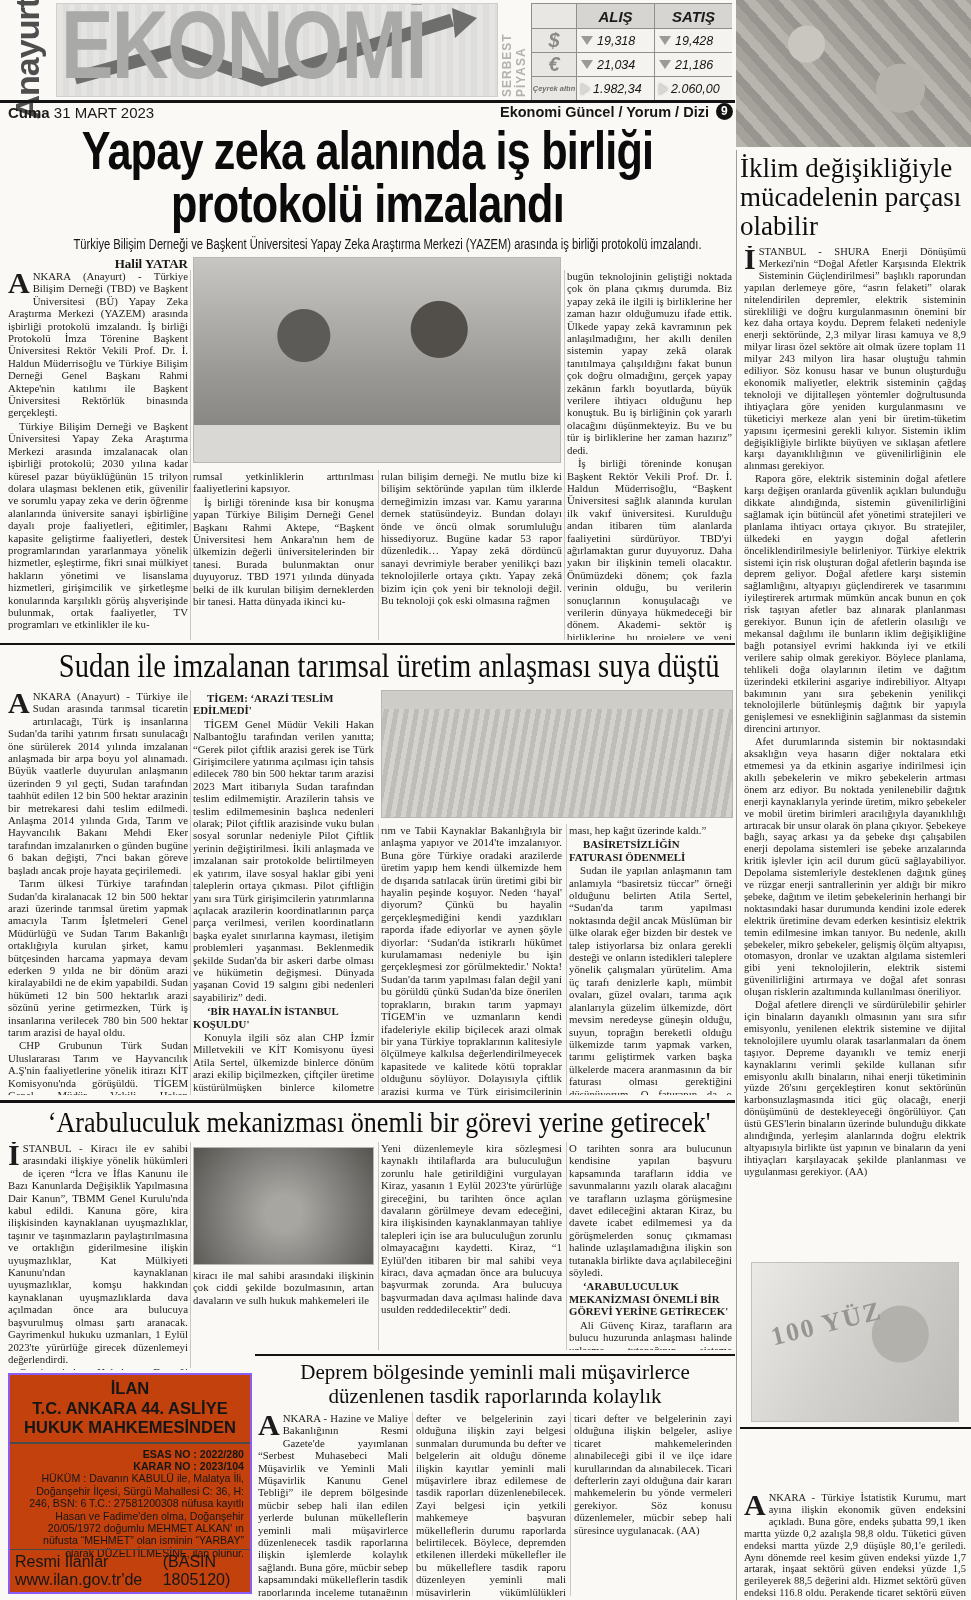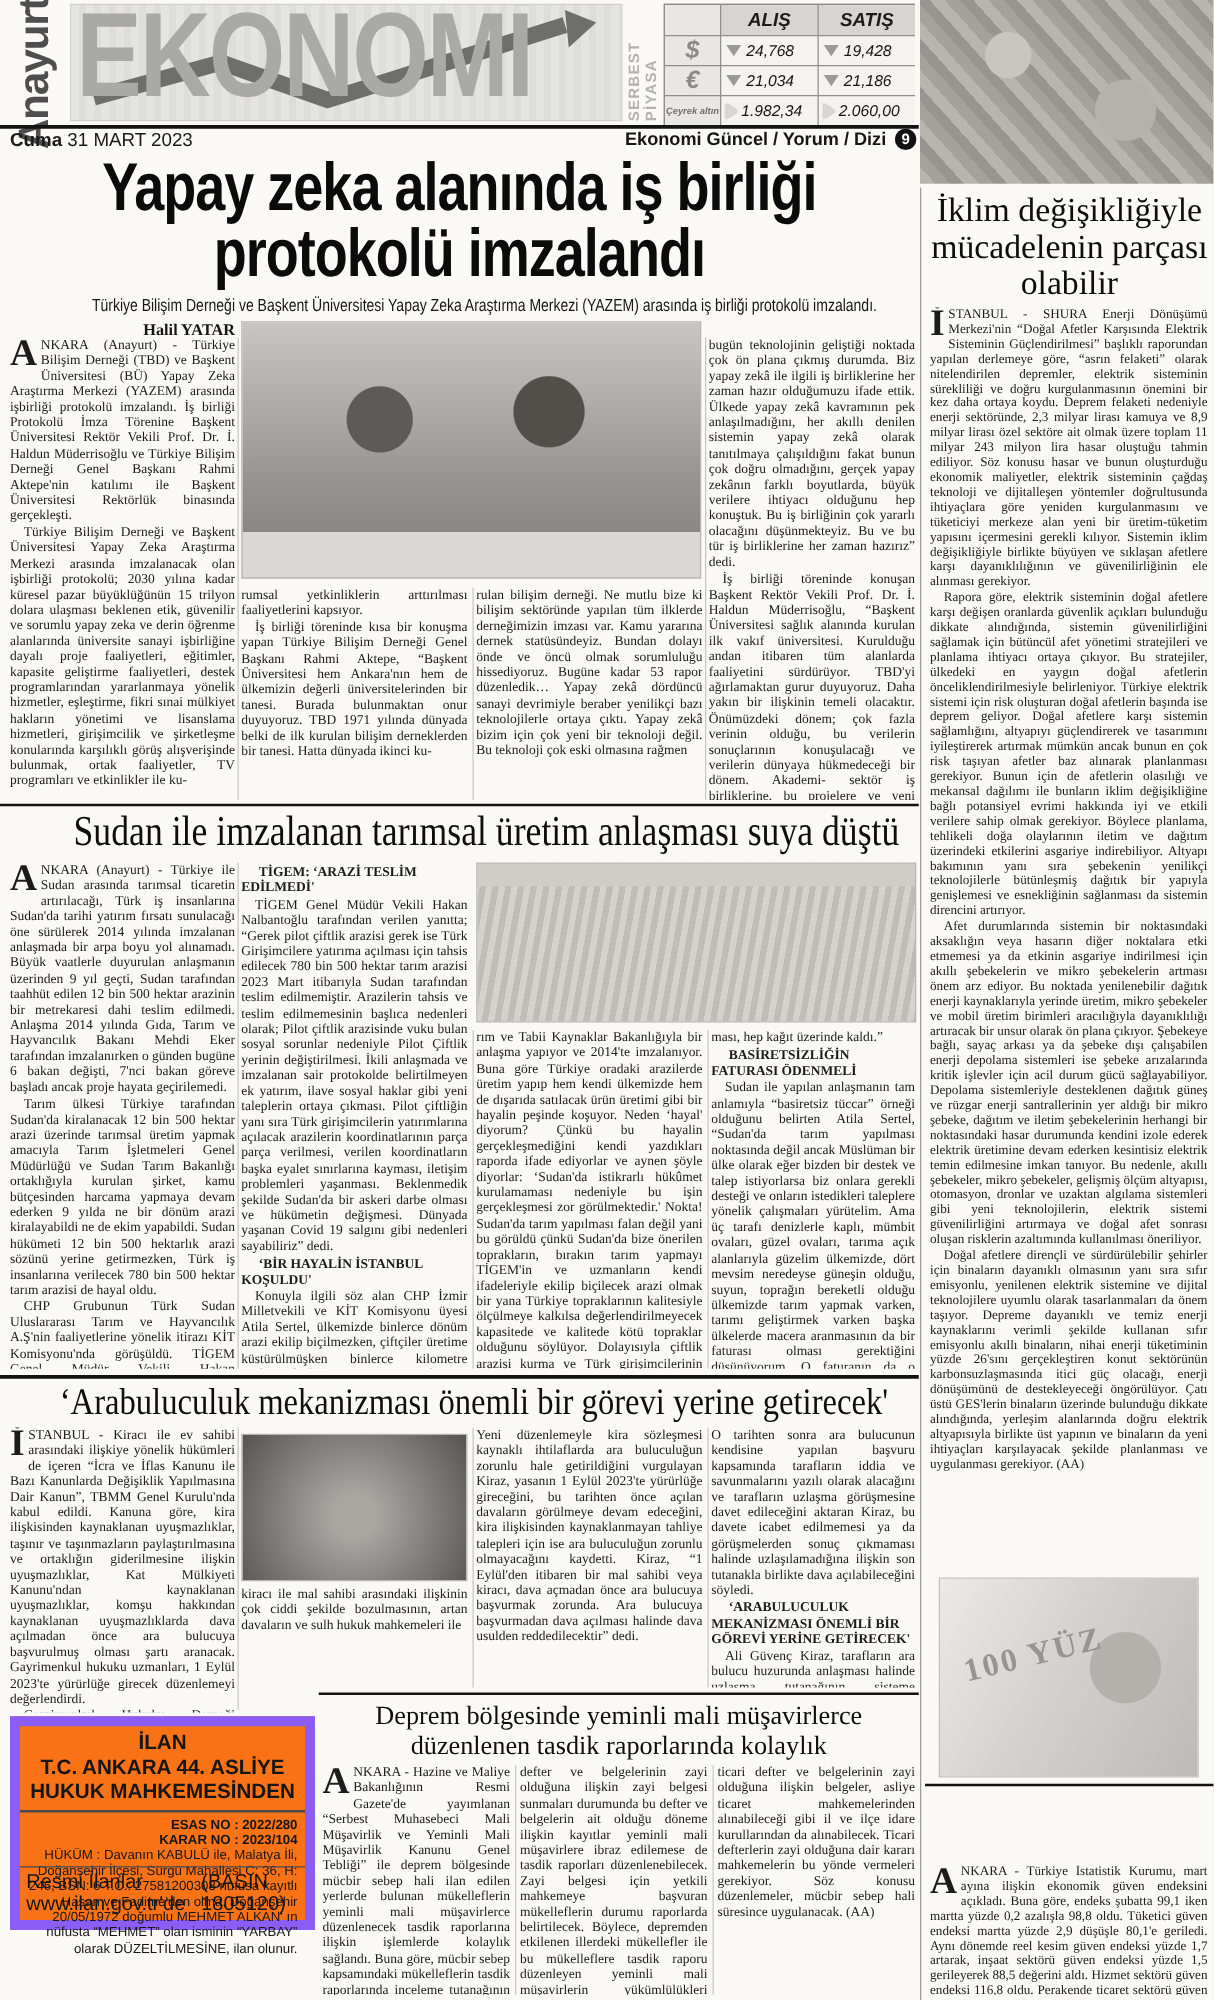--- a/index.html
+++ b/index.html
@@ -46,21 +46,21 @@
   
   .h1 { position:absolute; left:0; top:124px; width:735px; text-align:center; font-family:"Liberation Sans",sans-serif; font-weight:bold; color:#0b0b0b; }
   .h1 .line { display:block; font-size:54px; line-height:53px; white-space:nowrap; transform:scaleX(0.8); letter-spacing:-1px; }
   .deck { position:absolute; left:0; top:236px; width:735px; text-align:center; font:14px "Liberation Sans",sans-serif;
           white-space:nowrap; transform:scaleX(0.8); }
   .hserif { position:absolute; text-align:center; font-family:"Liberation Serif",serif; white-space:nowrap; color:#0e0e0e; }
   .h2 { left:0; top:647px; width:735px; font-size:34px; transform:scaleX(0.84); }
   .h3 { left:0; top:1105px; width:735px; font-size:30px; transform:scaleX(0.87); }
   .h4 { position:absolute; left:255px; top:1360px; width:480px; text-align:center; font:21px/24px "Liberation Serif",serif; color:#0e0e0e; }
   .h5 { position:absolute; left:740px; top:1432px; width:231px; text-align:center; font:25px/27px "Liberation Serif",serif; color:#0e0e0e; }
-  .hside { position:absolute; left:740px; top:154px; width:231px; text-align:center; font:27px/29px "Liberation Serif",serif; color:#0e0e0e; }
+  .hside { position:absolute; left:740px; top:154px; width:231px; font:27px/29px "Liberation Serif",serif; color:#0e0e0e; }
   .byline { position:absolute; left:8px; top:256px; width:180px; text-align:right; font:bold 13px "Liberation Serif",serif; }
 
   
   .col { position:absolute; overflow:hidden; text-align:justify; font:10.8px/12.4px "Liberation Serif",serif; color:#1c1c1c; }
   .col p { margin-bottom:1px; }
   .col p + p { text-indent:11px; }
   .col p.sub { font-weight:bold; text-align:left; text-indent:14px; margin-top:2px; }
   .col p.drop { text-indent:0; }
   .drop::first-letter { float:left; font-size:30px; line-height:24px; font-weight:bold; padding:1px 3px 0 0; }
   .side-col { font-size:10.5px; line-height:11.9px; }
@@ -77,21 +77,21 @@
     background: linear-gradient(180deg,#cfcdc8 0 14%, transparent 14%),
                 repeating-linear-gradient(100deg,#d4d2cd 0 5px,#bfbdb8 5px 10px); border:1px solid #b7b6b2; }
   .photo-handshake { left:193px; top:1147px; width:181px; height:118px;
     background: radial-gradient(circle at 50% 56%, #a8a6a1 0 16%, #81807c 55%, #55544f 100%); border:1px solid #b7b6b2; }
   .photo-money { left:751px; top:1262px; width:208px; height:160px; overflow:hidden;
     background: radial-gradient(circle at 72% 45%, #b3b1ac 0 28px, transparent 29px),
                 linear-gradient(118deg,#eceae6 0%, #d4d2ce 45%, #bdbbb7 100%); border:1px solid #c2c1bd; }
   .photo-money span { position:absolute; left:18px; top:46px; transform:rotate(-14deg); font:bold 26px "Liberation Serif",serif; color:#979591; letter-spacing:2px; }
 
   
-  .ilan { position:absolute; left:8px; top:1373px; width:244px; height:171px; border:8px solid #8b5cf6; background:#f97316;
+  .ilan { position:absolute; left:8px; top:1373px; width:244px; height:221px; border:2px solid #8b5cf6; background:#c2410c;
           font-family:"Liberation Sans",sans-serif; }
   .ilan-title { border-bottom:2px solid #4a4a4a; text-align:center; font-weight:bold; font-size:16.5px; line-height:19.5px; padding:4px 2px; }
   .ilan-body { padding:4px 6px 0; font-size:10.6px; line-height:12.4px; text-align:right; }
   .ilan-body p { margin-bottom:0; }
   .ilan-body p.b { font-weight:bold; }
   .ilan-footer { position:absolute; bottom:0; left:0; right:0; border-top:1px solid #4a4a4a; display:flex; justify-content:space-between; padding:3px 5px; font-size:16px; }
 </style>
 </head>
 <body>
 
@@ -114,21 +114,21 @@
   </div>
 
   <div class="rates">
     <div class="ic"></div>
     <div class="hd">ALIŞ</div>
     <div class="hd">SATIŞ</div>
 
     <div class="ic">$</div>
     <div>
         <span class="arr-down"></span>
-        <span>24,768</span>
+        <span>19,318</span>
       </div>
     <div>
         <span class="arr-down"></span>
         <span>19,428</span>
       </div>
 
     <div class="ic">€</div>
     <div>
         <span class="arr-down"></span>
         <span>21,034</span>

